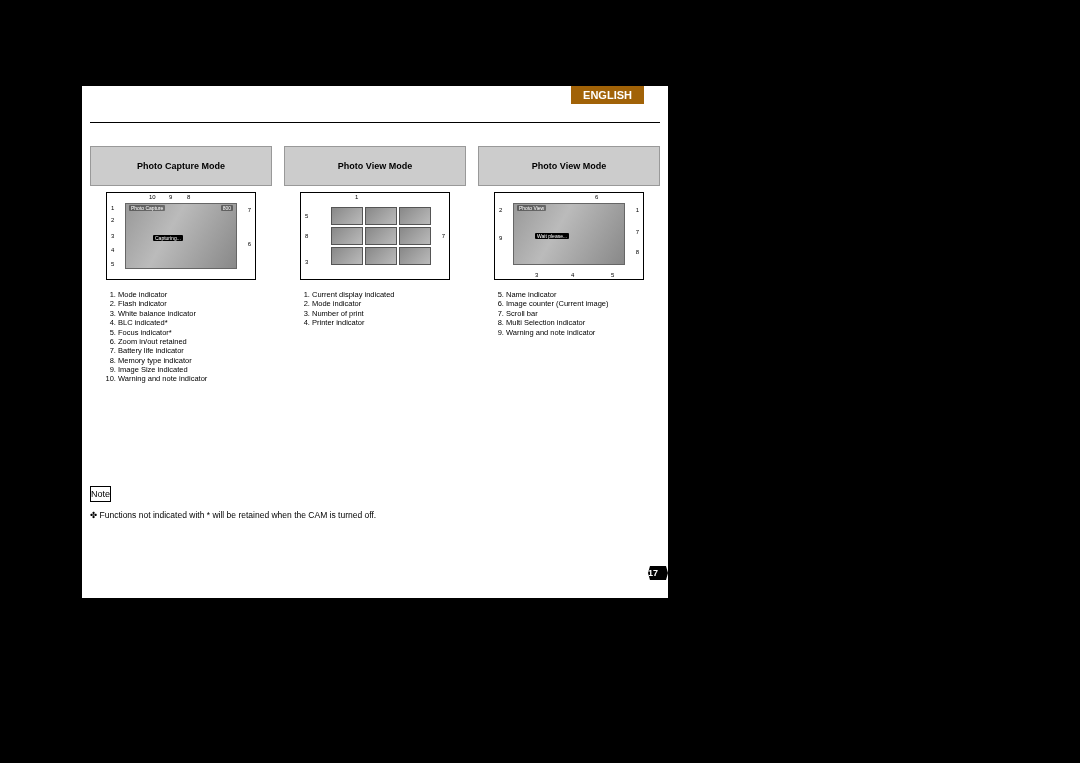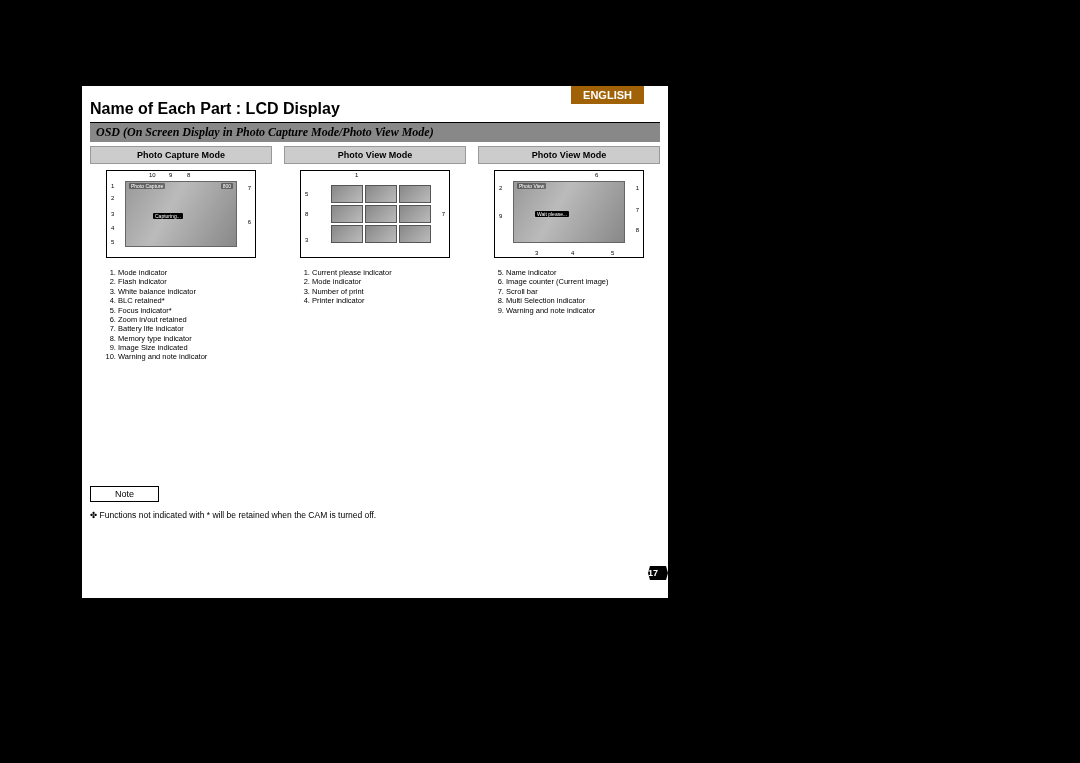--- a/index.html
+++ b/index.html
@@ -73,21 +73,21 @@
   .col {
     flex: 1;
     min-width: 0;
   }
   .col-header {
     background: #ccc;
     border: 1px solid #999;
     text-align: center;
     font-size: 9px;
     font-weight: bold;
-    padding: 3px 0;
+    padding: 14px 0;
     margin-bottom: 6px;
   }
   .screen-box {
     border: 1px solid #000;
     width: 150px;
     height: 88px;
     margin: 0 auto 8px auto;
     position: relative;
     background: #fff;
     box-sizing: border-box;
@@ -129,21 +129,21 @@
   .legend ol {
     margin: 10px;
     padding-left: 18px;
   }
   .note-box {
     position: absolute;
     left: 8px;
     top: 400px;
     border: 1px solid #000;
     font-size: 9px;
-    padding: 2px 24px;
+    padding: 2px 0;
   }
   .note-text {
     position: absolute;
     left: 8px;
     top: 424px;
     font-size: 8.5px;
   }
   .note-text::before {
     content: "✤ ";
   }
@@ -162,26 +162,22 @@
     clip-path: polygon(10% 0, 90% 0, 100% 50%, 90% 100%, 10% 100%, 0 50%);
   }
 </style>
 </head>
 <body>
 
 <div class="page">
 
   <div class="lang-tab">ENGLISH</div>
 
-  <div class="title">Name of Each Part : LCD Display</div>
   <div class="title-rule"></div>
 
-  <div class="subtitle-bar">
-    <span>OSD (On Screen Display in Photo Capture Mode/Photo View Mode)</span>
-  </div>
 
   <div class="columns">
 
     <div class="col">
       <div class="col-header">Photo Capture Mode</div>
 
       <div class="screen-box">
 
         <div class="inner-img" style="left:18px; top:10px; right:18px; bottom:10px;"></div>
         <div class="overlay-text" style="left:22px; top:12px;">Photo Capture</div>
@@ -200,21 +196,21 @@
 
         <span class="callout" style="top:14px; right:4px;">7</span>
         <span class="callout" style="top:48px; right:4px;">6</span>
       </div>
 
       <div class="legend">
         <ol>
           <li>Mode indicator</li>
           <li>Flash indicator</li>
           <li>White balance indicator</li>
-          <li>BLC retained*</li>
+          <li>BLC indicated*</li>
           <li>Focus indicator*</li>
           <li>Zoom in/out retained</li>
           <li>Battery life indicator</li>
           <li>Memory type indicator</li>
           <li>Image Size indicated</li>
           <li>Warning and note indicator</li>
         </ol>
       </div>
     </div>
 
@@ -235,21 +231,21 @@
         </div>
         <span class="callout" style="top:1px; left:54px;">1</span>
         <span class="callout" style="top:20px; left:4px;">5</span>
         <span class="callout" style="top:40px; left:4px;">8</span>
         <span class="callout" style="top:66px; left:4px;">3</span>
         <span class="callout" style="top:40px; right:4px;">7</span>
       </div>
 
       <div class="legend">
         <ol>
-          <li>Current please indicator</li>
+          <li>Current display indicated</li>
           <li>Mode indicator</li>
           <li>Number of print</li>
           <li>Printer indicator</li>
         </ol>
       </div>
     </div>
 
     <div class="col">
       <div class="col-header">Photo View Mode</div>
 

